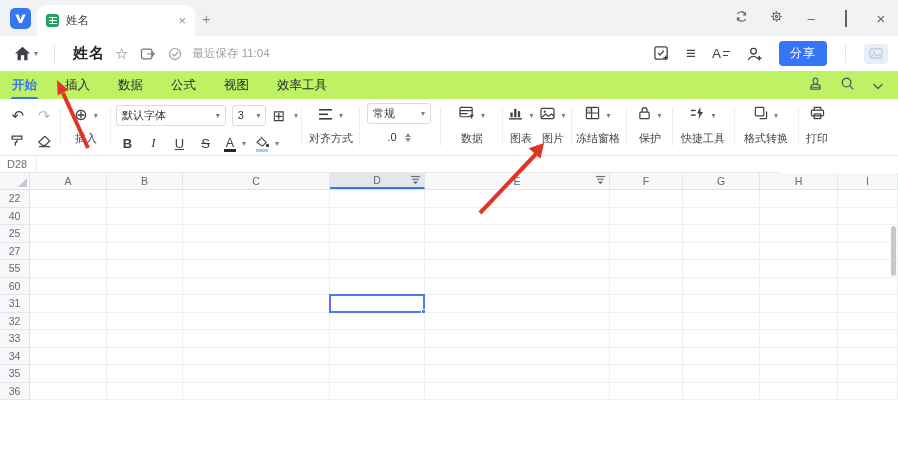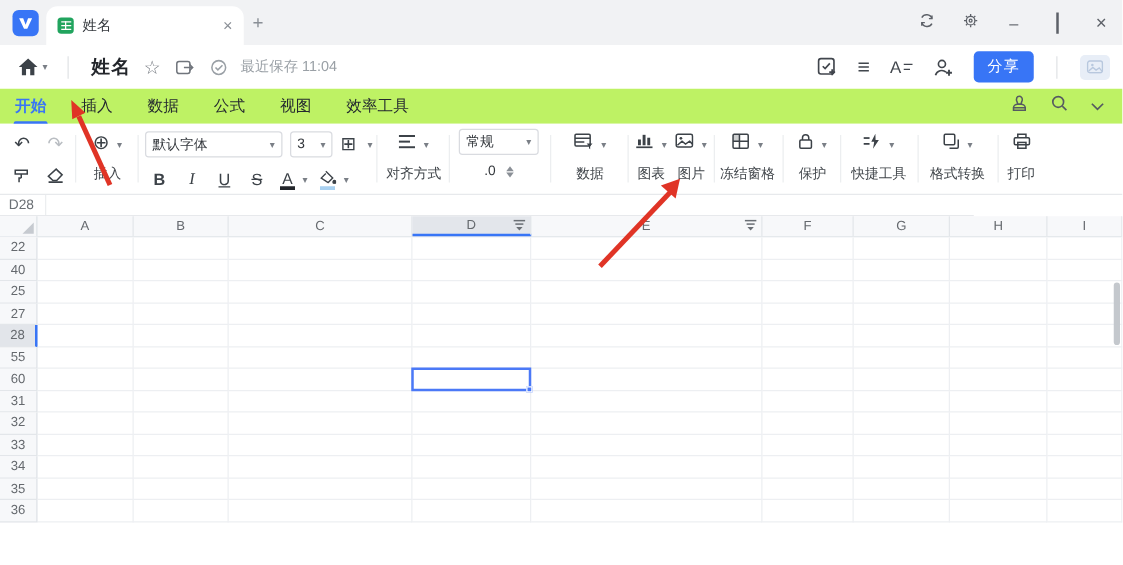--- a/index.html
+++ b/index.html
@@ -547,32 +547,20 @@
         <div class="cell" style="width: 76px;"></div>
         <div class="cell" style="width: 147px;"></div>
         <div class="cell" style="width: 95px;"></div>
         <div class="cell" style="width: 185px;"></div>
         <div class="cell" style="width: 73px;"></div>
         <div class="cell" style="width: 77px;"></div>
         <div class="cell" style="width: 78px;"></div>
         <div class="cell" style="width: 60px;"></div>
       </div>
       <div class="grow">
-        <div class="rowh sel">28</div>
-        <div class="cell" style="width: 77px;"></div>
-        <div class="cell" style="width: 76px;"></div>
-        <div class="cell" style="width: 147px;"></div>
-        <div class="cell" style="width: 95px;"></div>
-        <div class="cell" style="width: 185px;"></div>
-        <div class="cell" style="width: 73px;"></div>
-        <div class="cell" style="width: 77px;"></div>
-        <div class="cell" style="width: 78px;"></div>
-        <div class="cell" style="width: 60px;"></div>
-      </div>
-      <div class="grow">
         <div class="rowh">55</div>
         <div class="cell" style="width: 77px;"></div>
         <div class="cell" style="width: 76px;"></div>
         <div class="cell" style="width: 147px;"></div>
         <div class="cell" style="width: 95px;"></div>
         <div class="cell" style="width: 185px;"></div>
         <div class="cell" style="width: 73px;"></div>
         <div class="cell" style="width: 77px;"></div>
         <div class="cell" style="width: 78px;"></div>
         <div class="cell" style="width: 60px;"></div>

